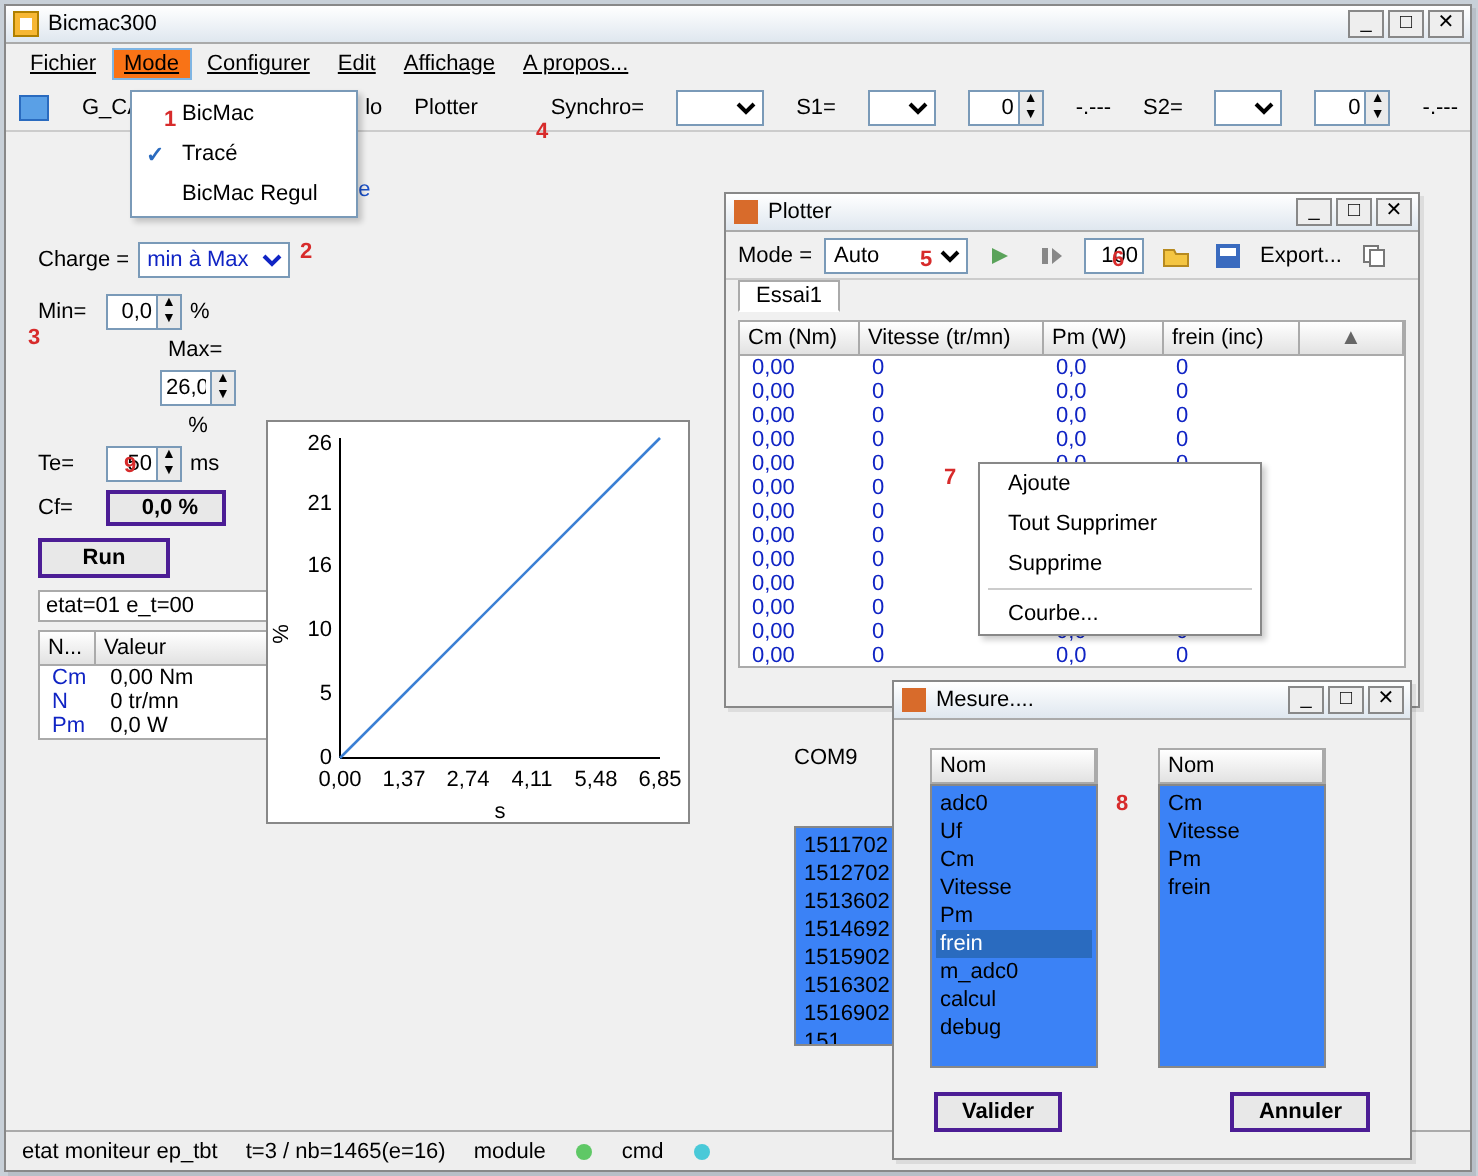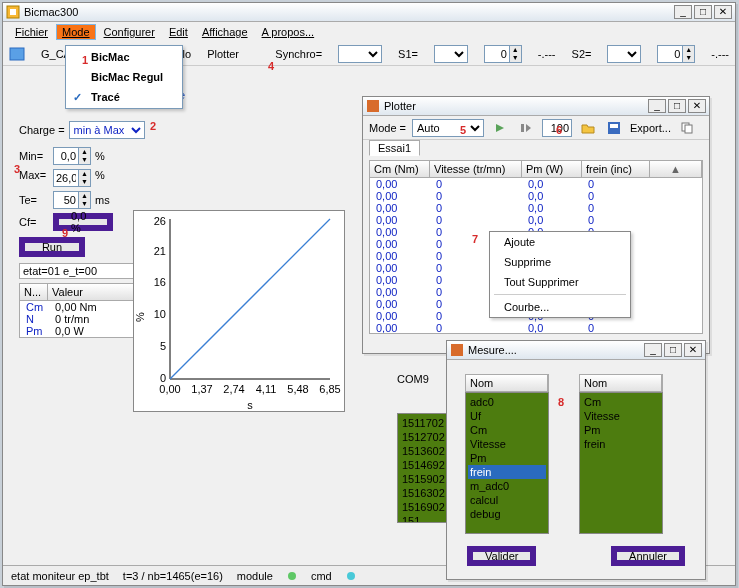--- a/index.html
+++ b/index.html
@@ -14,33 +14,33 @@
   .menu .m.open { background:#f97316; border:1px solid #7fb5e3; padding:1px 5px;}
   .toolbar { height:24px; display:flex; align-items:center; padding:0 6px; gap:16px; border-bottom:1px solid #ccc; }
   .lbl { white-space:nowrap; }
   select, input[type=text] { height:18px; border:1px solid #7a9ab8; background:#fff; font-size:11px; }
   .num { width:34px; text-align:right; padding-right:2px;}
   .spin { display:inline-flex; border:1px solid #7a9ab8; height:18px;}
   .spin input { border:none; width:24px; text-align:right;}
   .spin .sb { width:12px; display:flex; flex-direction:column;}
   .spin .sb span { flex:1; border-left:1px solid #7a9ab8; font-size:7px; text-align:center; line-height:7px; background:#eaeaea;}
   .submenu { position:absolute; background:#fff; border:1px solid #7a9ab8; box-shadow:2px 2px 3px rgba(0,0,0,0.2); padding:1px; z-index:50;}
-  .submenu .row { display:flex; align-items:center; height:20px; padding:0 18px 0 24px; min-width:110px; position:relative;font-weight:bold;}
+  .submenu .row { display:flex; align-items:center; height:20px; padding:0 18px 0 24px; min-width:110px; position:relative;}
   .submenu .row.chk::before { content:"✓"; position:absolute; left:6px; color:#2a6bbf; font-weight:bold;}
   .pane { position:absolute; }
-  .btn { border:6px solid #4c1d95; background:#e8e8e8; height:20px; padding:0 12px; display:inline-flex; align-items:center; justify-content:center;}
+  .btn { border:2px solid #4c1d95; background:#e8e8e8; height:20px; padding:0 12px; display:inline-flex; align-items:center; justify-content:center;font-weight:bold;}
   .red { color:#d72b2b; font-weight:bold; position:absolute; z-index:200; }
   .chart { background:#fff; border:1px solid #888; position:relative;}
   .table-hdr { display:flex; background:linear-gradient(#fff,#e2e2e2); border:1px solid #aaa;}
   .table-hdr .th { border-right:1px solid #aaa; padding:2px 4px;}
   .grid { background:#fff; border:1px solid #aaa;}
   .grid td { color:#1024c4; padding:0 6px; font-size:11px;}
   .ctx { position:absolute; background:#fff; border:1px solid #888; box-shadow:2px 2px 3px rgba(0,0,0,0.2); z-index:60;}
   .ctx .row { padding:4px 16px 4px 14px; height:20px; display:flex; align-items:center; min-width:140px;}
-  .listbox { background:#4d7c0f; border:1px solid #888; padding:2px; overflow:hidden;}
+  .listbox { background:#3b82f6; border:1px solid #888; padding:2px; overflow:hidden;}
   .listbox div { padding:0 2px; line-height:14px;}
   .listbox .sel { background:#2a6bbf; color:#fff;}
   .status { position:absolute; left:0; right:0; bottom:0; height:20px; background:#eee; border-top:1px solid #aaa; display:flex; align-items:center; padding:0 8px; gap:14px;}
   .iconbtn { width:20px; height:18px; border:1px solid transparent; display:inline-flex; align-items:center; justify-content:center;}
   svg { display:block; }
 </style>
 </head>
 <body>
 
 <div class="win" style="left:2px; top:2px; width:734px; height:584px;">
@@ -97,41 +97,41 @@
           <span>▲</span>
           <span>▼</span>
         </span>
       </span>
     <span class="lbl">-.---</span>
   </div>
   <a style="position:absolute; left:170px; top:86px; color:#1a4fc7;">ue</a>
 
   <div class="submenu" style="left:62px; top:42px;">
     <div class="row">BicMac</div>
+    <div class="row chk">Tracé</div>
     <div class="row">BicMac Regul</div>
-    <div class="row chk">Tracé</div>
   </div>
 
   <div class="pane" style="left:16px; top:118px; width:160px;">
     <div style="display:flex; align-items:center; gap:4px; margin-bottom:8px;">
       <span class="lbl">Charge =</span>
       <select style="width:76px; color:#1024c4;"><option>min à Max</option></select>
     </div>
     <div style="display:flex; align-items:center; gap:4px; margin-bottom:4px;">
       <span class="lbl" style="width:30px">Min=</span>
       <span class="spin">
           <input class="num" value="0,0" style="">
           <span class="sb">
             <span>▲</span>
             <span>▼</span>
           </span>
         </span>
       <span class="lbl">%</span>
     </div>
-    <div style="display:flex; gap:4px; margin-bottom:4px;">
+    <div style="display:flex; align-items:center; gap:4px; margin-bottom:4px;flex-direction:column;">
       <span class="lbl" style="width:30px">Max=</span>
       <span class="spin">
           <input class="num" value="26,0" style="">
           <span class="sb">
             <span>▲</span>
             <span>▼</span>
           </span>
         </span>
       <span class="lbl">%</span>
     </div>
@@ -380,22 +380,22 @@
               <td style="width:60px">0,0</td>
               <td>0</td>
             </tr>
           </tbody>
         </table>
       </div>
   </div>
 
   <div class="ctx" style="left:126px; top:134px;">
     <div class="row">Ajoute</div>
+    <div class="row">Tout Supprimer</div>
     <div class="row">Supprime</div>
-    <div class="row">Tout Supprimer</div>
     <div style="border-top:1px solid #ccc; margin:2px 4px;"></div>
     <div class="row">Courbe...</div>
   </div>
 </div>
 
 <div class="win" style="left:446px; top:340px; width:260px; height:240px;">
   <div class="titlebar">
     <span class="tico">
         <svg width="12" height="12">
           <rect width="12" height="12" fill="#d86b2b"></rect>

